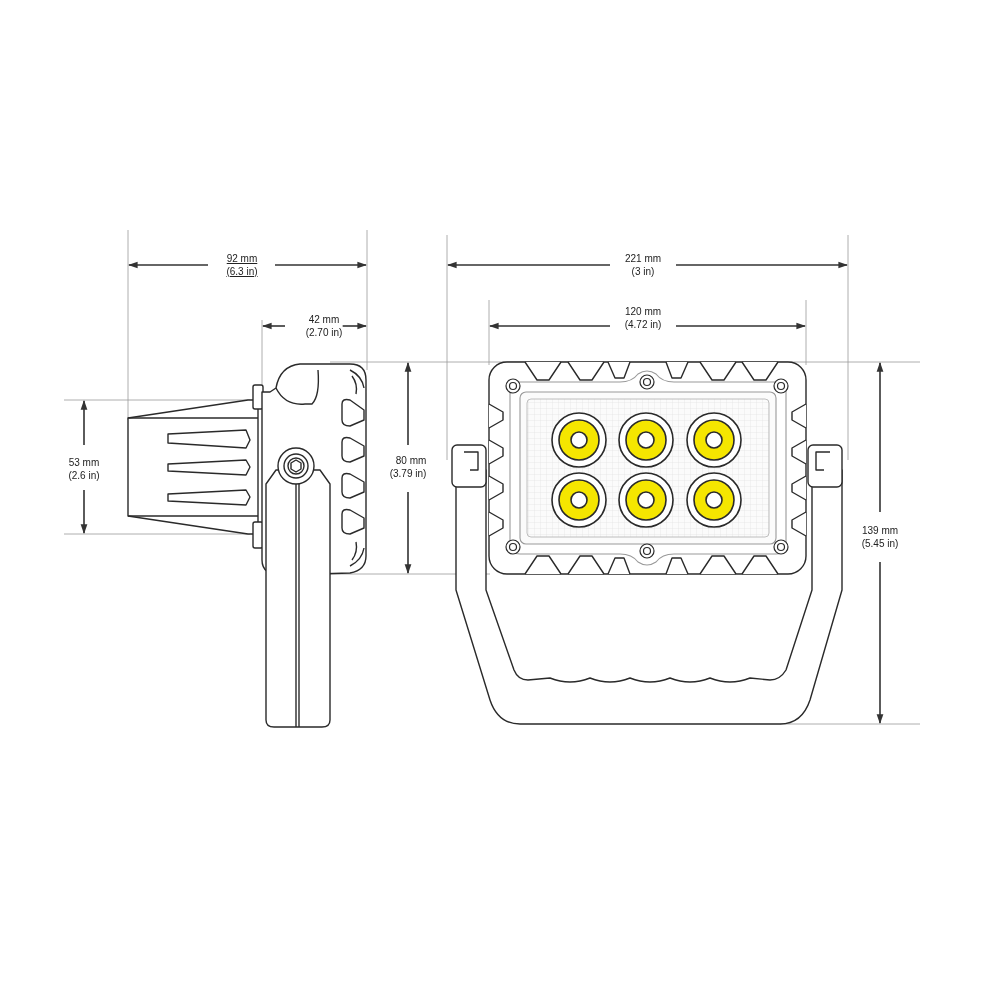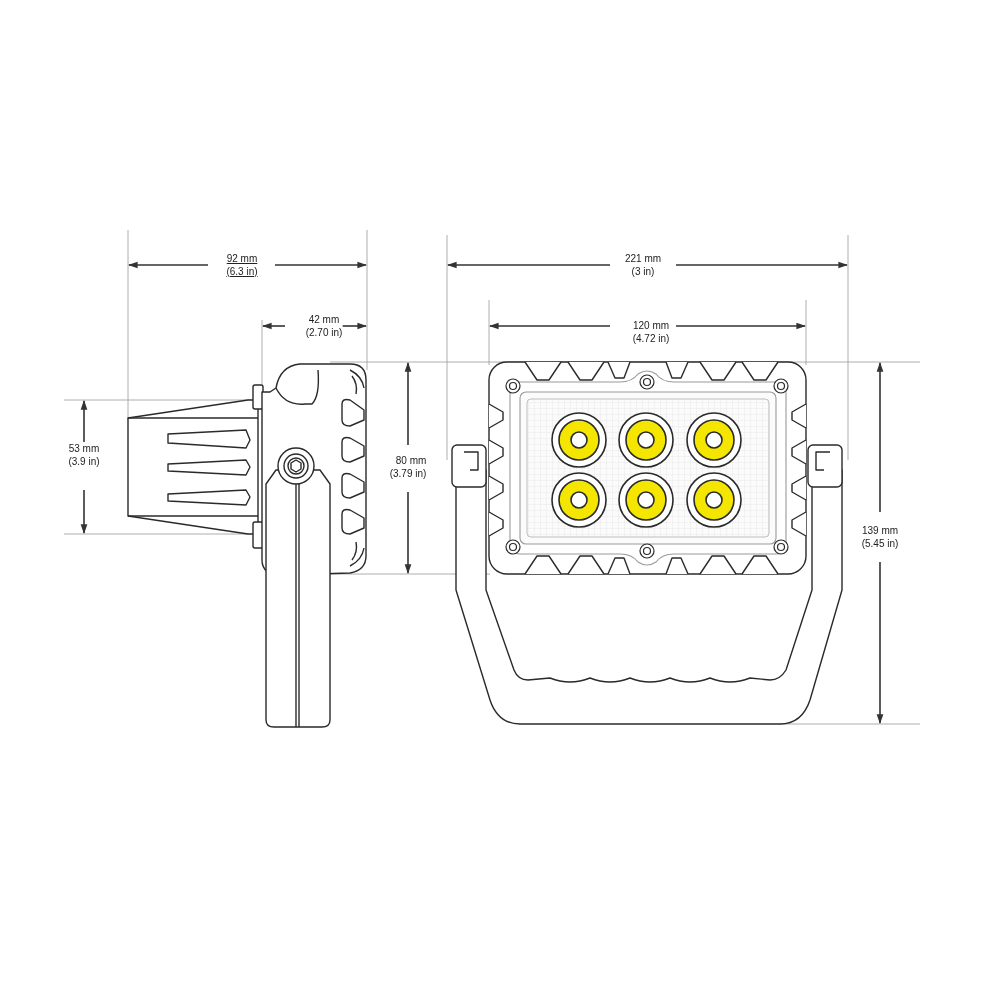--- a/index.html
+++ b/index.html
@@ -151,32 +151,32 @@
 </svg>
 
 <div class="dim-label" style="left:242px; top:265px;text-decoration:underline;">
   <div>92 mm</div>
   <div>(6.3 in)</div>
 </div>
 <div class="dim-label" style="left:324px; top:326px;">
   <div>42 mm</div>
   <div>(2.70 in)</div>
 </div>
-<div class="dim-label" style="left:84px; top:455px;">
+<div class="dim-label" style="left:84px; top:469px;">
   <div>53 mm</div>
-  <div>(3.9 in)</div>
+  <div>(2.6 in)</div>
 </div>
 <div class="dim-label" style="left:408px; top:467px;text-align:right;">
   <div>80 mm</div>
   <div>(3.79 in)</div>
 </div>
 <div class="dim-label" style="left:643px; top:265px;">
   <div>221 mm</div>
   <div>(3 in)</div>
 </div>
-<div class="dim-label" style="left:643px; top:332px;margin-left:8px;">
+<div class="dim-label" style="left:643px; top:318px;">
   <div>120 mm</div>
   <div>(4.72 in)</div>
 </div>
 <div class="dim-label" style="left:880px; top:537px;">
   <div>139 mm</div>
   <div>(5.45 in)</div>
 </div>
 
 </body></html>

